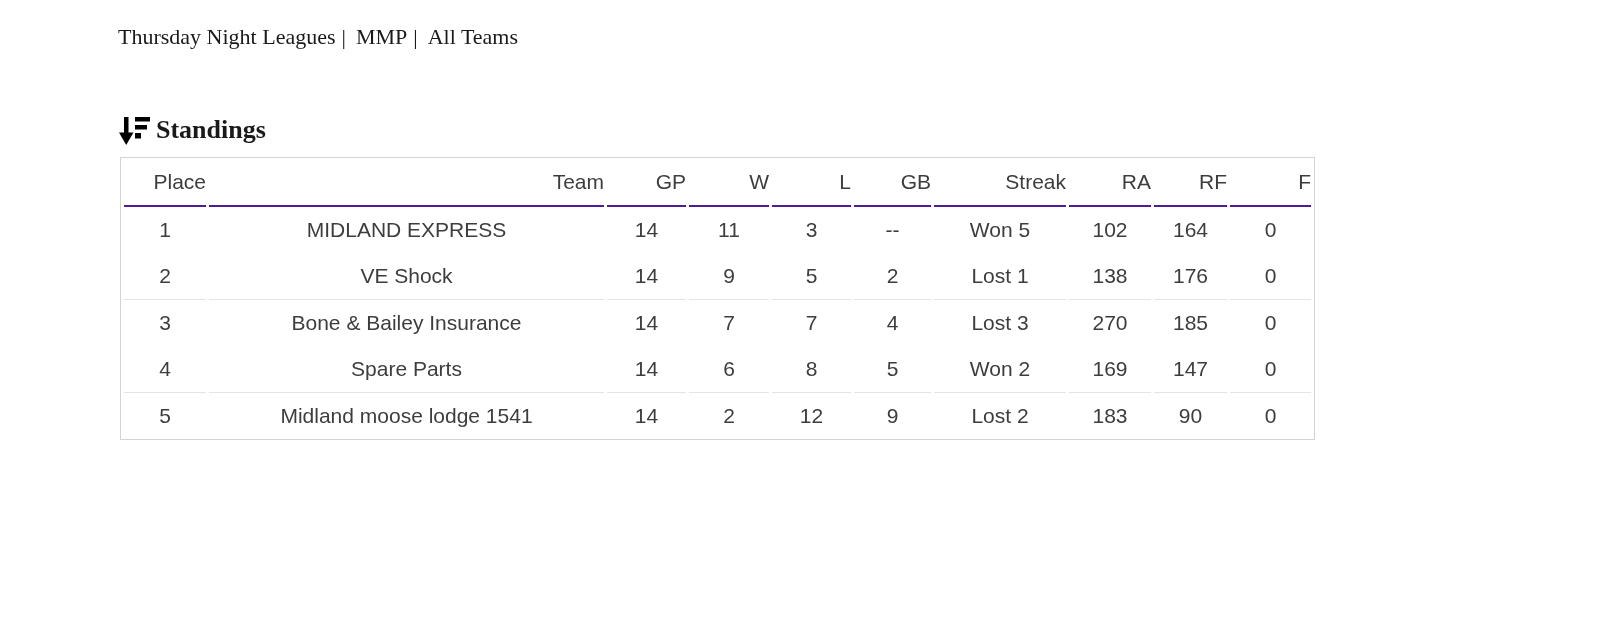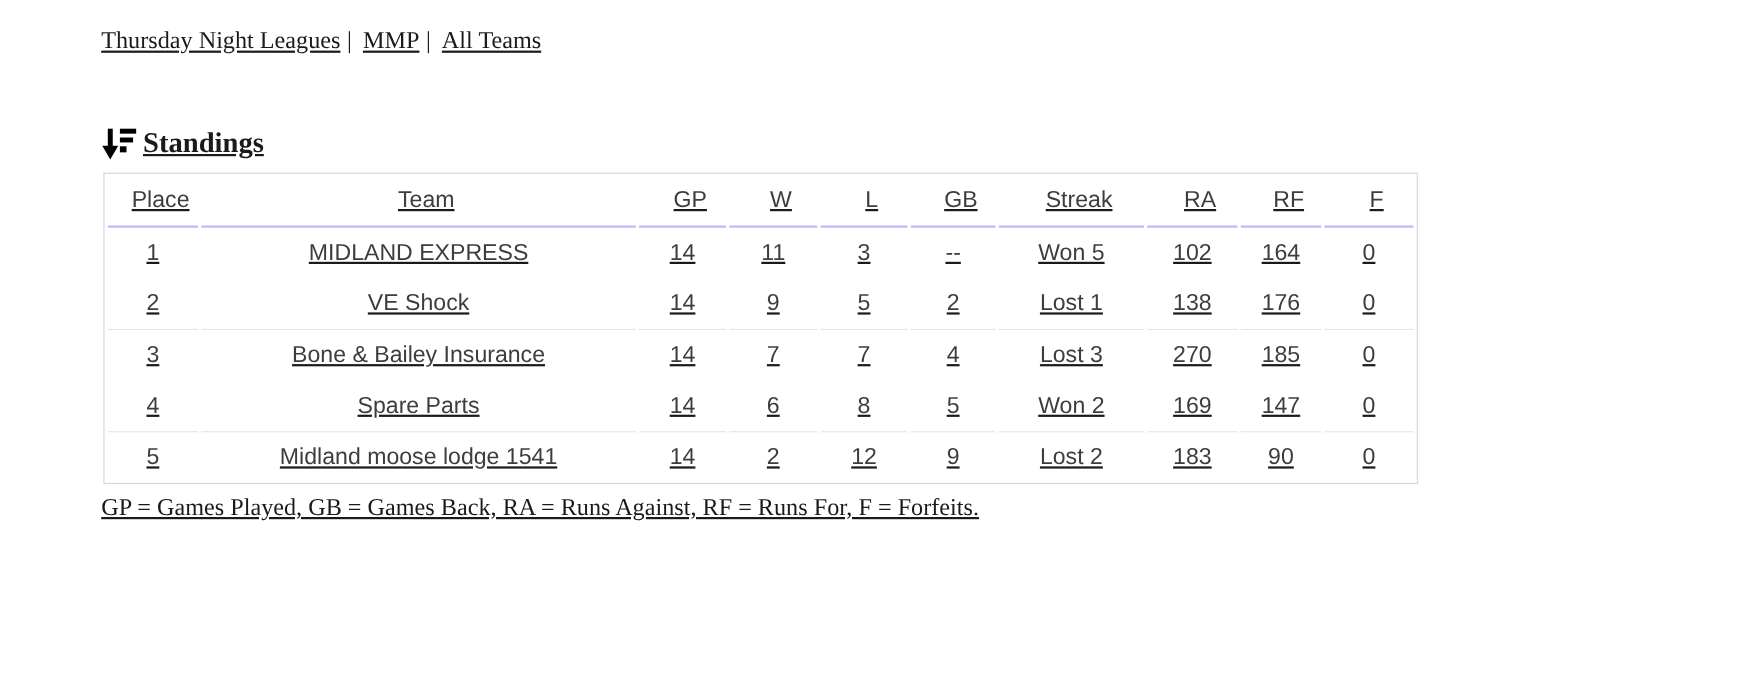--- a/index.html
+++ b/index.html
@@ -4,24 +4,23 @@
 <style>
   html, body {
     margin: 0;
     padding: 0;
     background: #ffffff;
     width: 1600px;
     height: 635px;
     overflow: hidden;
   }
   .page {
-    padding: 25px 0 0 92px;
+    padding: 25px 0 0 118px;
     font-family: "Liberation Serif", serif;
     color: #1a1a1a;
-    text-decoration: underline;
   }
   .breadcrumb {
     font-size: 22px;
     line-height: 24px;
     white-space: nowrap;
   }
   .breadcrumb .pipe {
     margin: 0 10px 0 6px;
   }
   .heading {
@@ -53,24 +52,24 @@
     width: 100%;
     table-layout: fixed;
     border-collapse: separate;
     border-spacing: 3px 0;
     font-family: "Liberation Sans", sans-serif;
     font-size: 21px;
     color: #3d3d3d;
   }
   table.standings th {
     font-weight: 400;
-    text-align: center;
+    text-align: right;
     padding: 0 0 0 14px;
     height: 47px;
-    border-bottom: 2px solid #c4b5fd;
+    border-bottom: 2px solid #4c1d95;
     overflow: hidden;
     white-space: nowrap;
   }
   table.standings td {
     height: 46px;
     padding: 0;
     overflow: hidden;
     white-space: nowrap;
   }
   td.cell-center { text-align: center; }
@@ -190,15 +189,14 @@
           <td class="cell-center">9</td>
           <td class="cell-center">Lost 2</td>
           <td class="cell-center">183</td>
           <td class="cell-center">90</td>
           <td class="cell-center">0</td>
         </tr>
       </tbody>
     </table>
   </div>
 
-  <div class="footnote">GP = Games Played, GB = Games Back, RA = Runs Against, RF = Runs For, F = Forfeits.</div>
 
 </div>
 
 </body></html>

